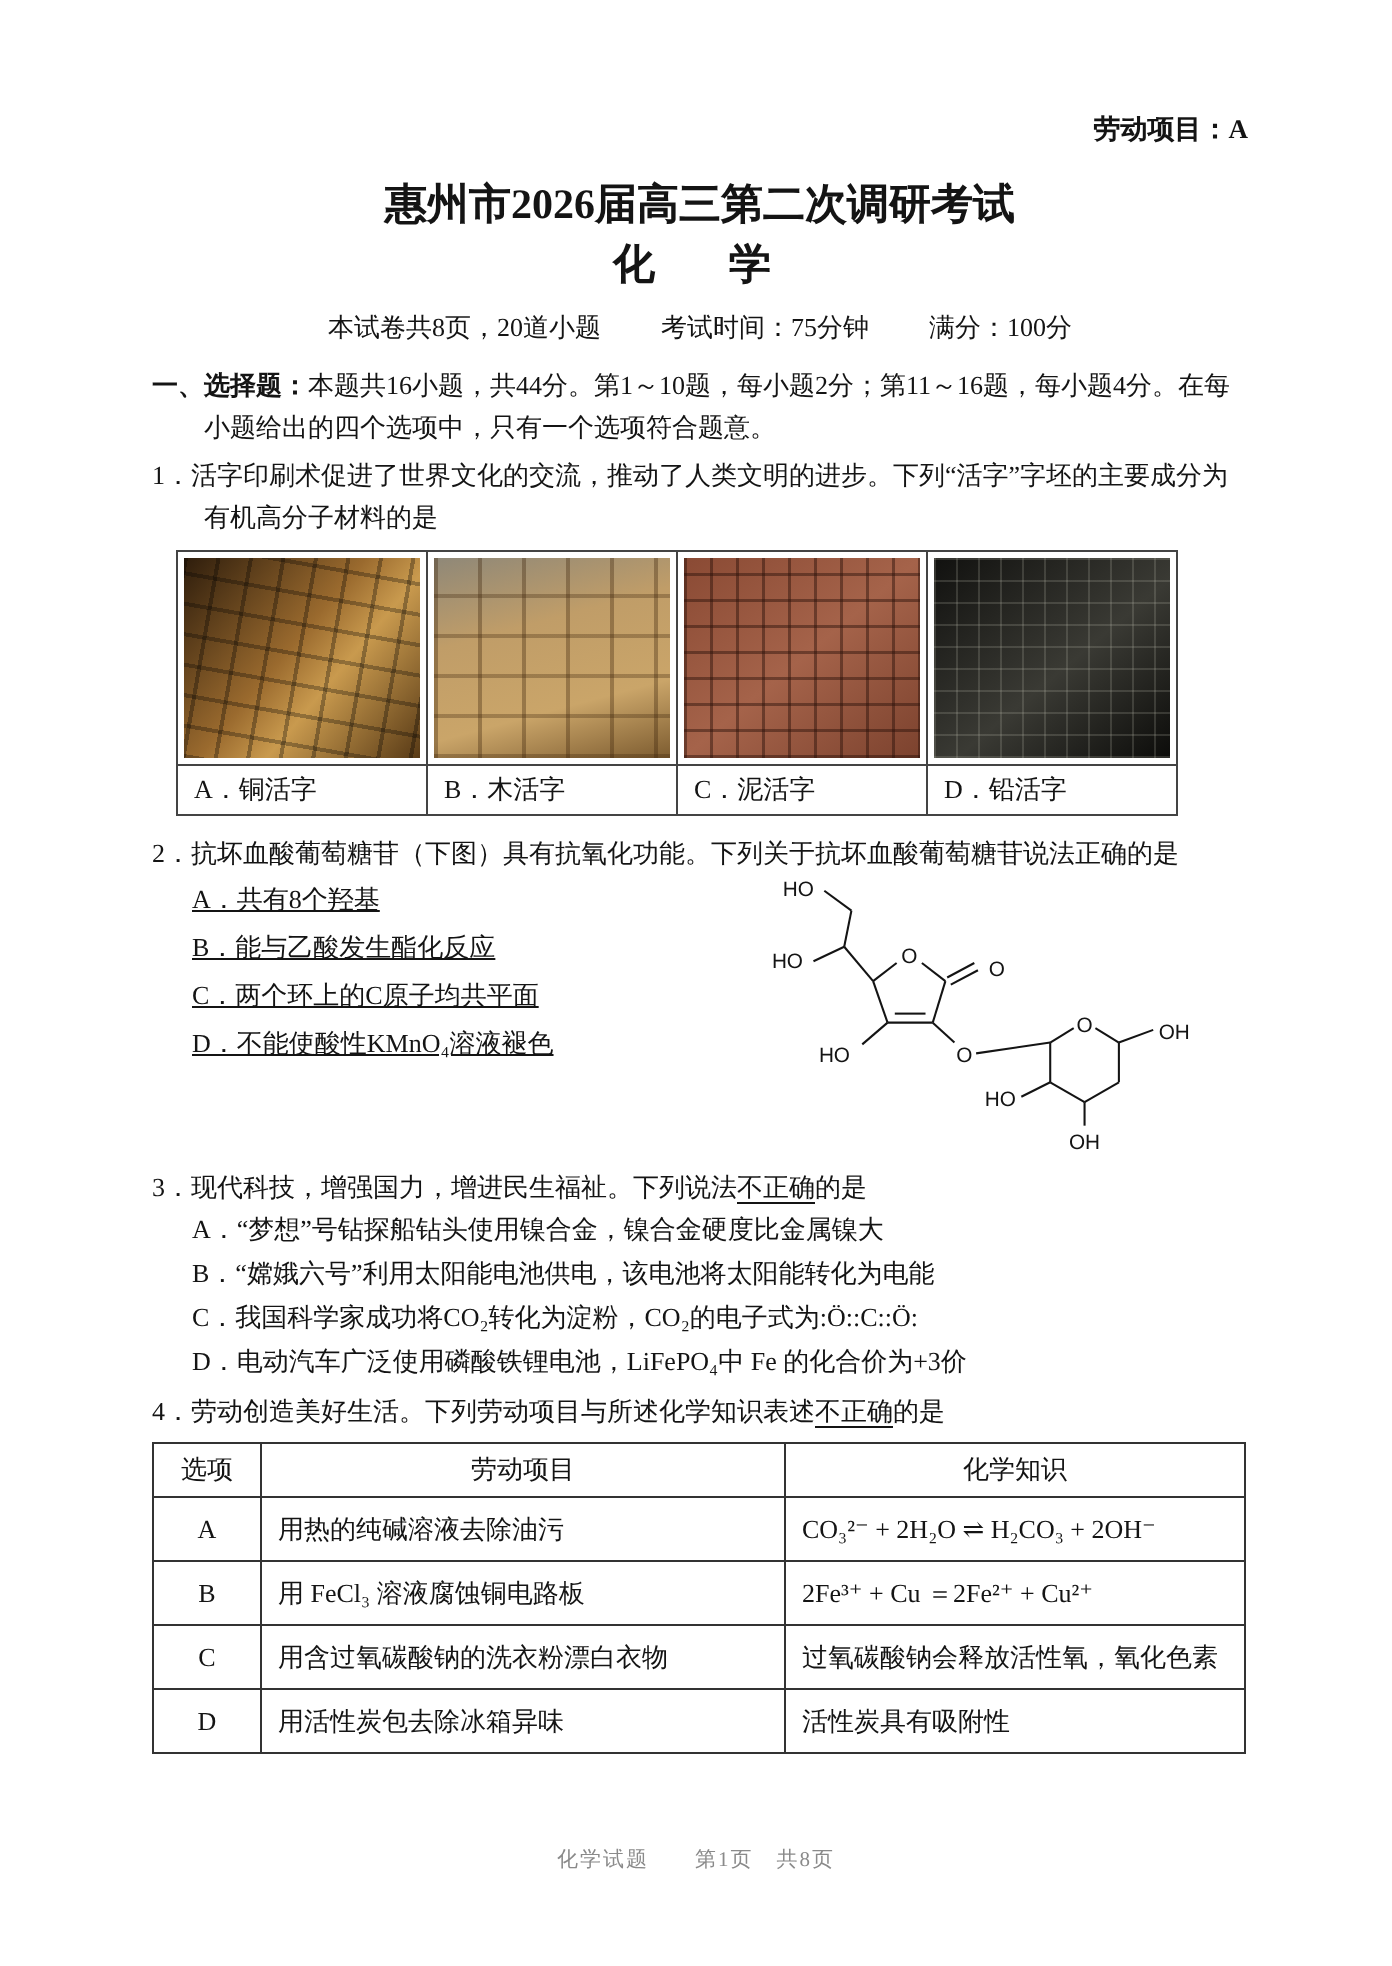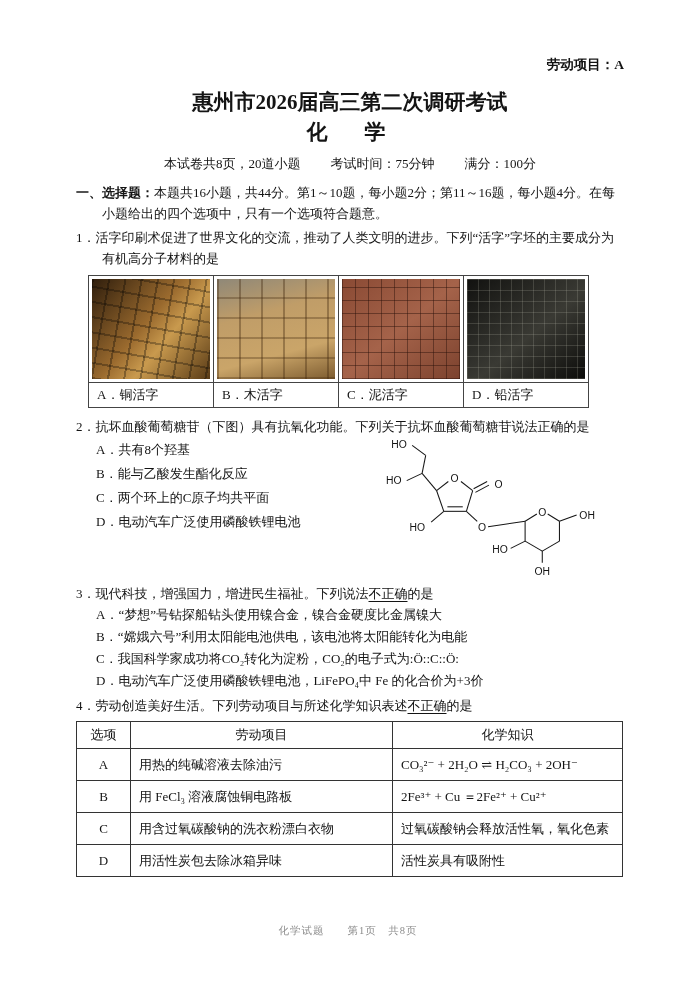--- a/index.html
+++ b/index.html
@@ -58,21 +58,21 @@
       linear-gradient(140deg,#8a4a34,#a5634a 50%,#7c422e);
   }
   .photo-d {
     background:
       repeating-linear-gradient(90deg, rgba(190,190,175,.20) 0 1px, transparent 1px 11px),
       repeating-linear-gradient(0deg, rgba(190,190,175,.20) 0 1px, transparent 1px 11px),
       linear-gradient(140deg,#11110f,#3a3a34 55%,#0c0c0a);
   }
 
   
-  .q2-row { display:flex; align-items:flex-start; margin-top:1px; }
+  .q2-row { display:flex; align-items:flex-start; margin-top:1px;text-decoration:underline; }
   .q2-opts { flex:1 1 auto; }
   .q2-opts .opt { line-height:24px; }
   .structure { flex:0 0 auto; width:252px; height:150px; margin-top:-8px; }
   .structure line, .structure polyline { stroke:#141414; stroke-width:1.15; fill:none; }
   .structure text {
     font-family:"Liberation Sans","DejaVu Sans",sans-serif;
     font-size:11.5px; fill:#141414;
   }
 
   
@@ -137,21 +137,21 @@
     </tbody>
   </table>
 
   <div class="q-stem hang nowrap">2．抗坏血酸葡萄糖苷（下图）具有抗氧化功能。下列关于抗坏血酸葡萄糖苷说法正确的是</div>
 
   <div class="q2-row">
     <div class="q2-opts">
       <div class="opt">A．共有8个羟基</div>
       <div class="opt">B．能与乙酸发生酯化反应</div>
       <div class="opt">C．两个环上的C原子均共平面</div>
-      <div class="opt">D．电动汽车广泛使用磷酸铁锂电池</div>
+      <div class="opt">D．不能使酸性KMnO₄溶液褪色</div>
     </div>
 
     <svg class="structure" viewBox="0 0 252 166" aria-hidden="true">
 
       <text x="8" y="20">HO</text>
       <line x1="31" y1="17" x2="46" y2="28"></line>
       <line x1="46" y1="28" x2="42" y2="48"></line>
       <text x="2" y="60">HO</text>
       <line x1="25" y1="56" x2="42" y2="48"></line>
       <line x1="42" y1="48" x2="58" y2="67"></line>

